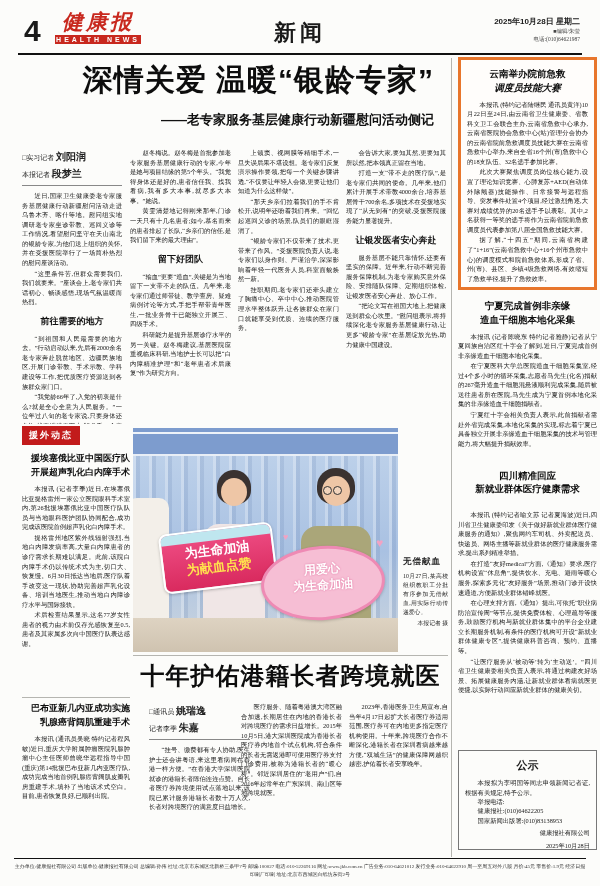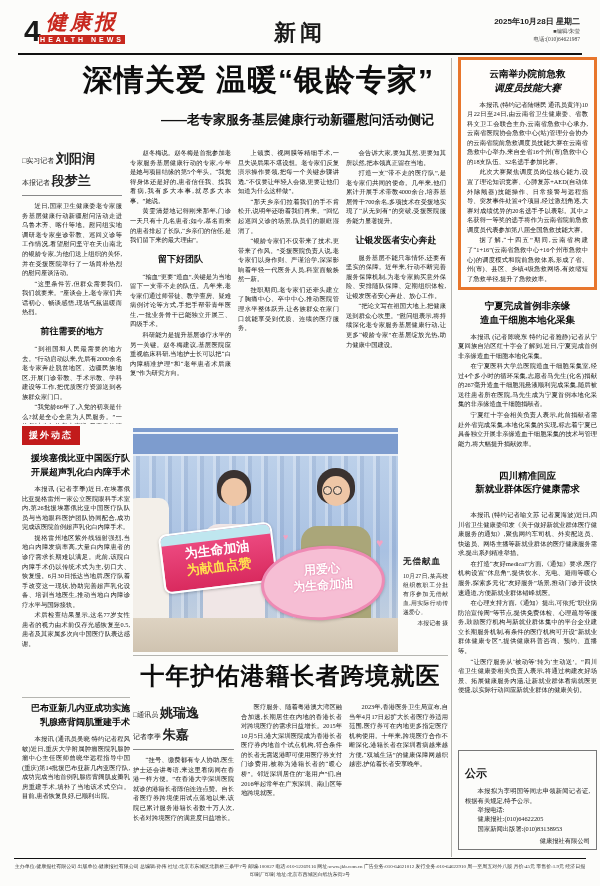--- a/index.html
+++ b/index.html
@@ -1,49 +1,49 @@
 <!DOCTYPE html>
 <html><head>
 <meta charset="utf-8">
 <style>
   html,body{margin:0;padding:0;background:#e9e9e6;}
   .page{position:relative;width:600px;height:886px;background:#fcfcfa;margin:0 auto;overflow:hidden;
         font-family:"Liberation Serif",serif;color:#1a1a1a;}
   
   .pagenum{position:absolute;left:24px;top:14px;font:bold 30px "Liberation Sans",sans-serif;}
-  .logo{position:absolute;left:39px;top:12px;width:86px;text-align:center;}
+  .logo{position:absolute;left:55px;top:12px;width:86px;text-align:center;}
   .logo-cn{font:bold italic 21px "Liberation Serif",serif;color:#c8281e;letter-spacing:3px;line-height:1;}
   .logo-en{margin-top:2px;background:#c8281e;color:#fff;font:bold 7px "Liberation Sans",sans-serif;
            letter-spacing:3px;padding:1px 0;}
   .section-title{position:absolute;left:0;right:0;top:18px;text-align:center;
            font:bold 22px "Liberation Sans",sans-serif;letter-spacing:4px;}
   .dateblock{position:absolute;right:20px;top:16px;text-align:right;}
   .dateline{font:bold 8px "Liberation Sans",sans-serif;}
   .editorline,.phoneline{font-size:5.5px;color:#444;line-height:1.5;}
   .header-rule{position:absolute;left:18px;right:18px;top:53px;height:2px;background:#111;}
   
   .flow p{font-size:6.3px;line-height:1.52;text-align:justify;text-indent:2em;margin:0 0 1px;color:#151515;}
   .flow h4{font:bold 9px "Liberation Sans",sans-serif;text-align:center;margin:8px 0 6px;color:#111;}
   .colbox{position:absolute;overflow:hidden;}
   
   .main-hl{position:absolute;left:8px;top:60px;width:426px;text-align:right;}
   .main-hl h1{margin:0;font:bold 30px "Liberation Sans",sans-serif;letter-spacing:1px;color:#0d0d0d;}
   .main-hl h2{margin:10px 0 0;font:bold 13px "Liberation Sans",sans-serif;color:#111;}
   
   .byline{font-size:7px;color:#222;line-height:1.7;}
-  .byline b{font-size:13px;}
+  .byline b{font-size:10px;}
   .byline-rule{height:1px;background:#888;margin:3px 0 5px;}
   
   .vdivider{position:absolute;left:451px;top:58px;width:1px;height:799px;background:#b5b5b0;}
   .rail{position:absolute;left:458px;top:57px;width:139px;height:800px;overflow:hidden;}
   .orange-box{border:3px solid #e8762c;padding:7px 6px 5px;height:215px;overflow:hidden;background:#fffdfb;}
   .rail-title{font:bold 9.5px "Liberation Sans",sans-serif;text-align:center;line-height:1.45;color:#0d0d0d;}
   .rail-gap{height:9px;}
   .notice-box{border:1px solid #777;padding:5px 6px;margin-top:8px;height:88px;overflow:hidden;}
-  .notice-title{font:bold 11px "Liberation Sans",sans-serif;text-align:left;margin:10px 0 5px;}
+  .notice-title{font:bold 11px "Liberation Sans",sans-serif;text-align:center;margin:2px 0 5px;}
   .notice-box p{font-size:6.3px;line-height:1.5;text-align:justify;text-indent:2em;margin:0;}
   .notice-sign{font-size:6.3px;text-align:right;line-height:1.6;margin-top:3px;}
   
   .aid-label{position:absolute;left:22px;top:426px;background:#c21b1b;color:#fff;
              font:bold 9px "Liberation Sans",sans-serif;padding:3px 7px;letter-spacing:2px;}
   .small-hl{font:bold 9px "Liberation Sans",sans-serif;text-align:right;line-height:1.5;margin:0 0 5px;color:#0d0d0d;}
   .hdivider{position:absolute;background:#b5b5b0;height:1px;}
   
   .photo{position:absolute;left:133px;top:428px;width:265px;height:224px;overflow:hidden;
          background:linear-gradient(180deg,#c2d5ec 0%,#a9c1e2 55%,#cdd6de 100%);}
@@ -236,21 +236,21 @@
   </div>
 
   <div class="caption">
     <div class="caption-title">无偿献血</div>
     <div class="caption-text">10月27日,某高校组织教职工分批有序参加无偿献血,用实际行动传递爱心。</div>
     <div class="caption-credit">本报记者 摄</div>
   </div>
 
   <div class="hdivider" style="left:133px;top:655px;width:315px;"></div>
   <div class="bottom-hl">十年护佑港籍长者跨境就医</div>
-  <div class="colbox" style="left:133px;top:702px;width:101px;height:154px;">
+  <div class="colbox" style="left:149px;top:702px;width:101px;height:154px;">
     <div class="byline">
       <div><span>□通讯员</span>
         <b>姚瑞逸</b></div>
       <div><span>记者李季</span>
         <b>朱嘉</b></div>
     </div>
     <div class="byline-rule"></div>
     <div class="flow">
         <p>“挂号、缴费都有专人协助,医生护士还会讲粤语,来这里看病同在香港一样方便。”在香港大学深圳医院就诊的港籍长者陈伯连连点赞。自长者医疗券跨境使用试点落地以来,该院已累计服务港籍长者数十万人次,长者对跨境医疗的满意度日益增长。</p>
       </div>

